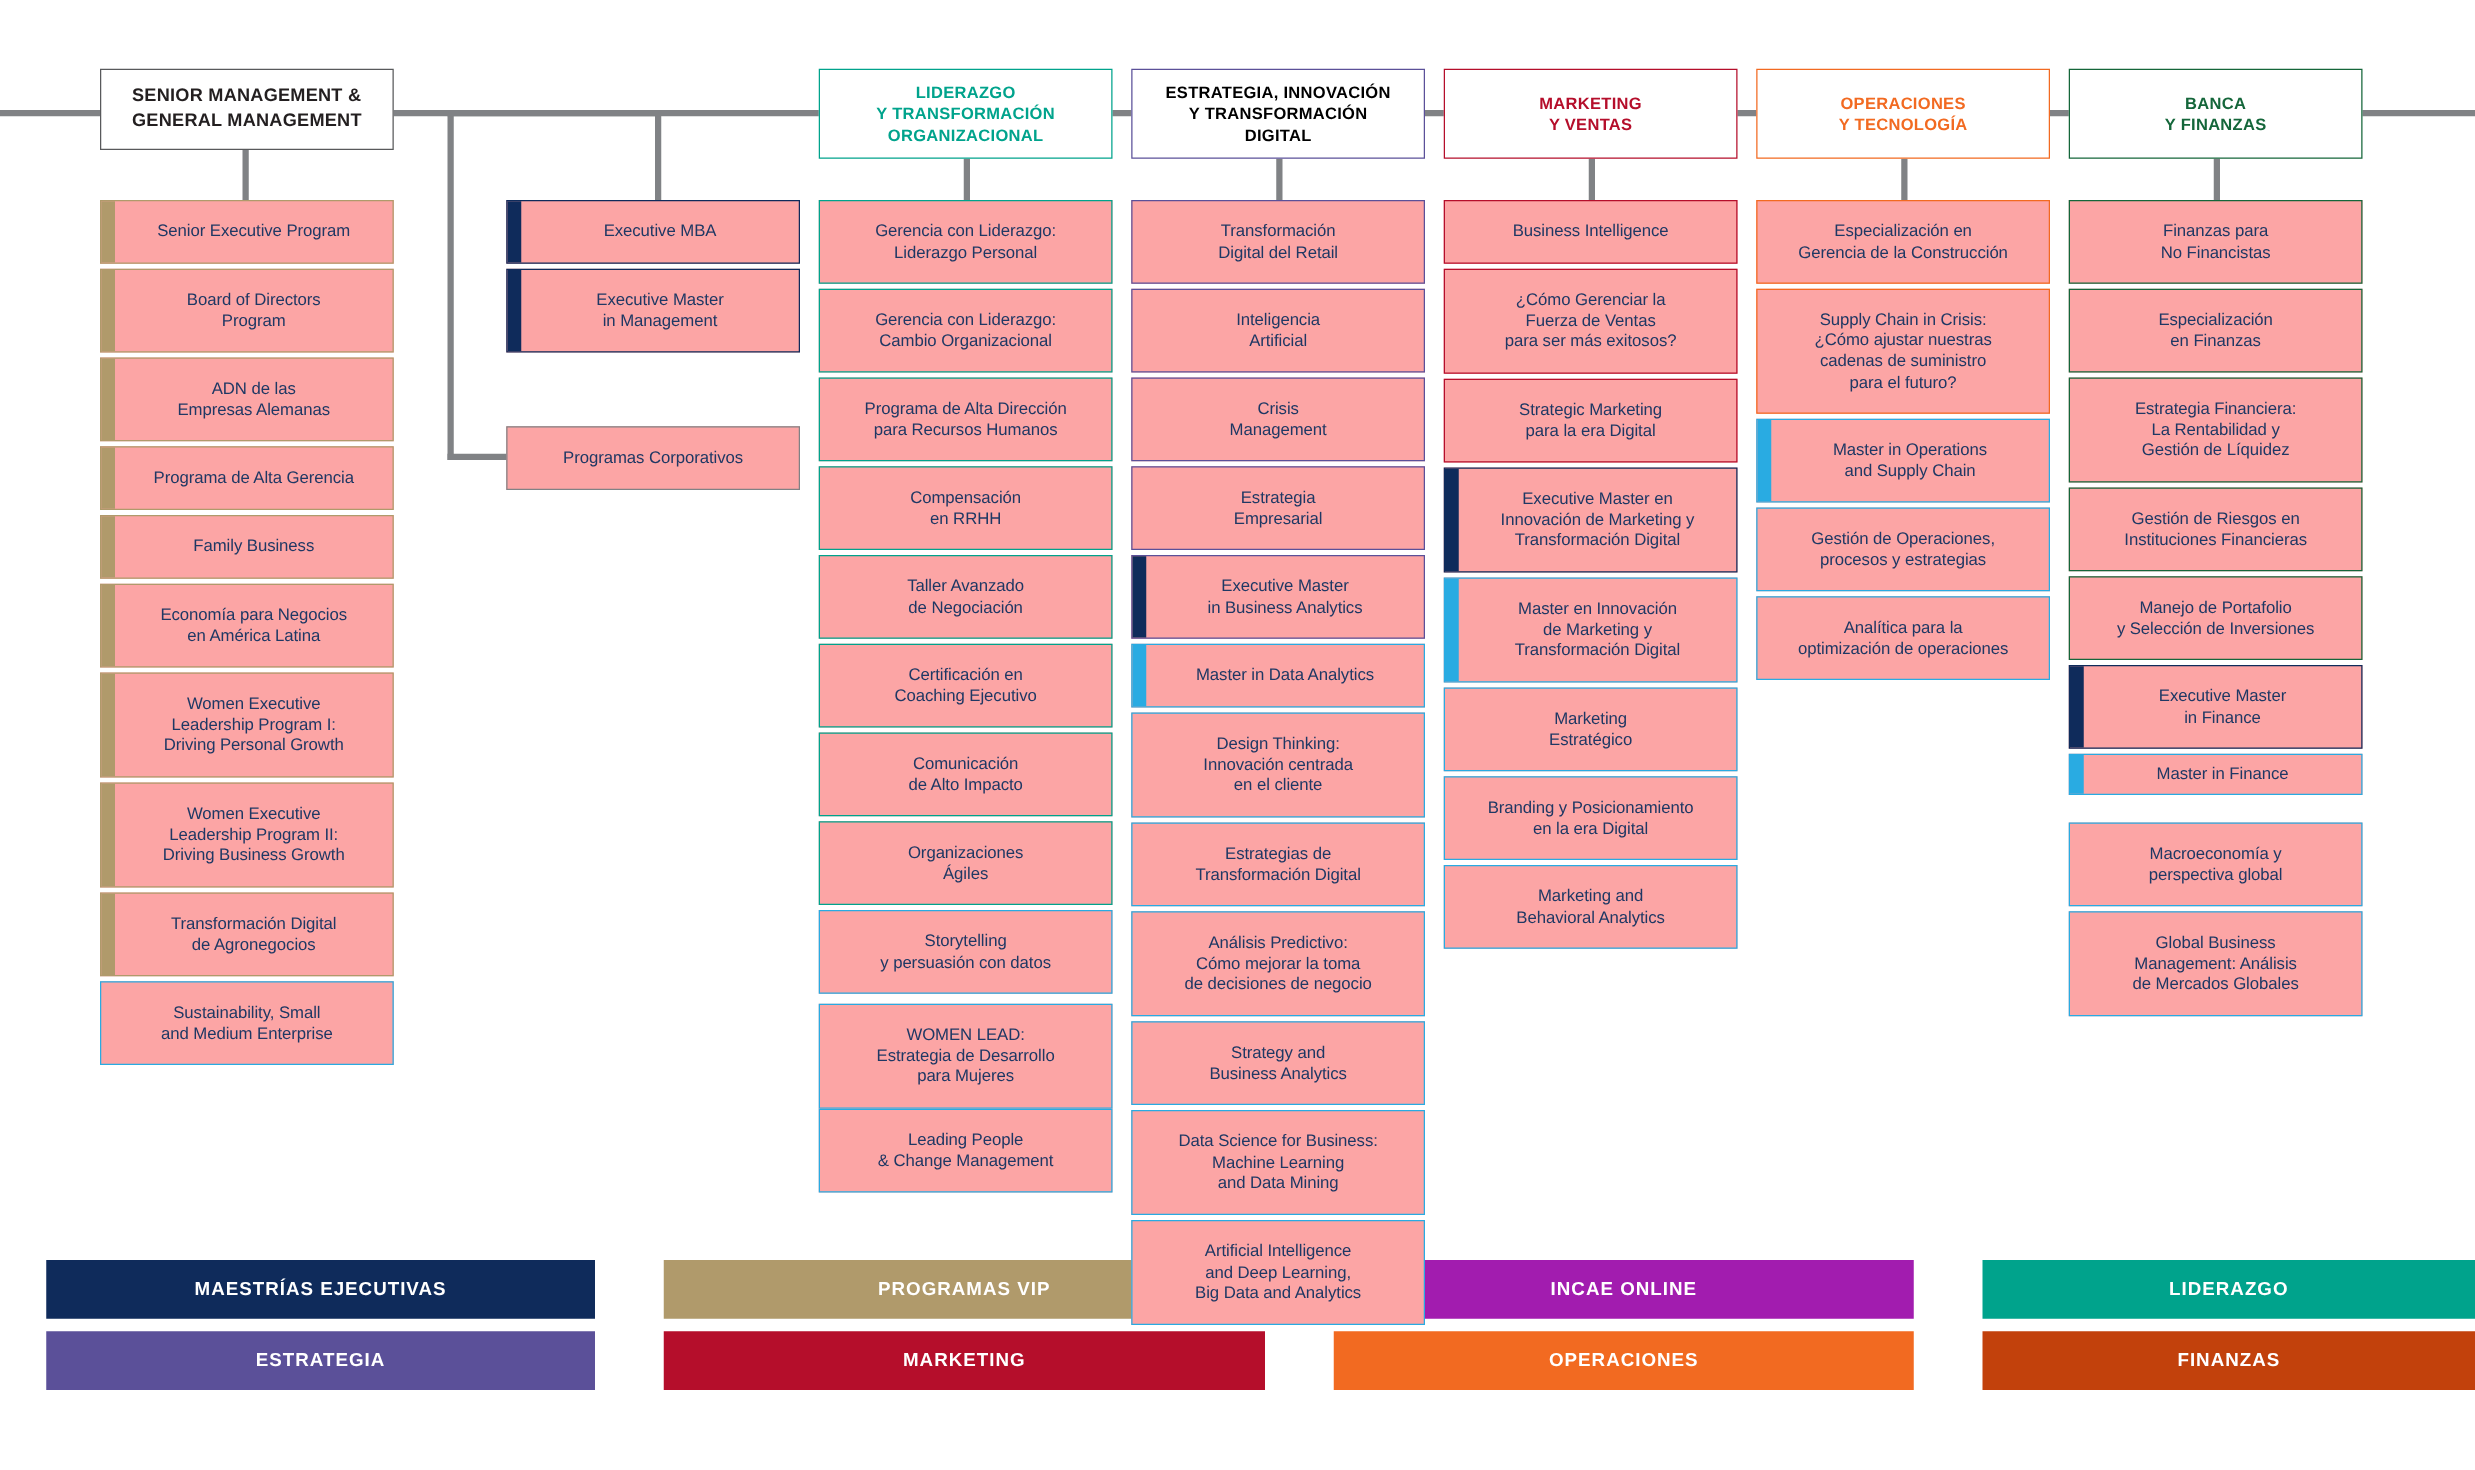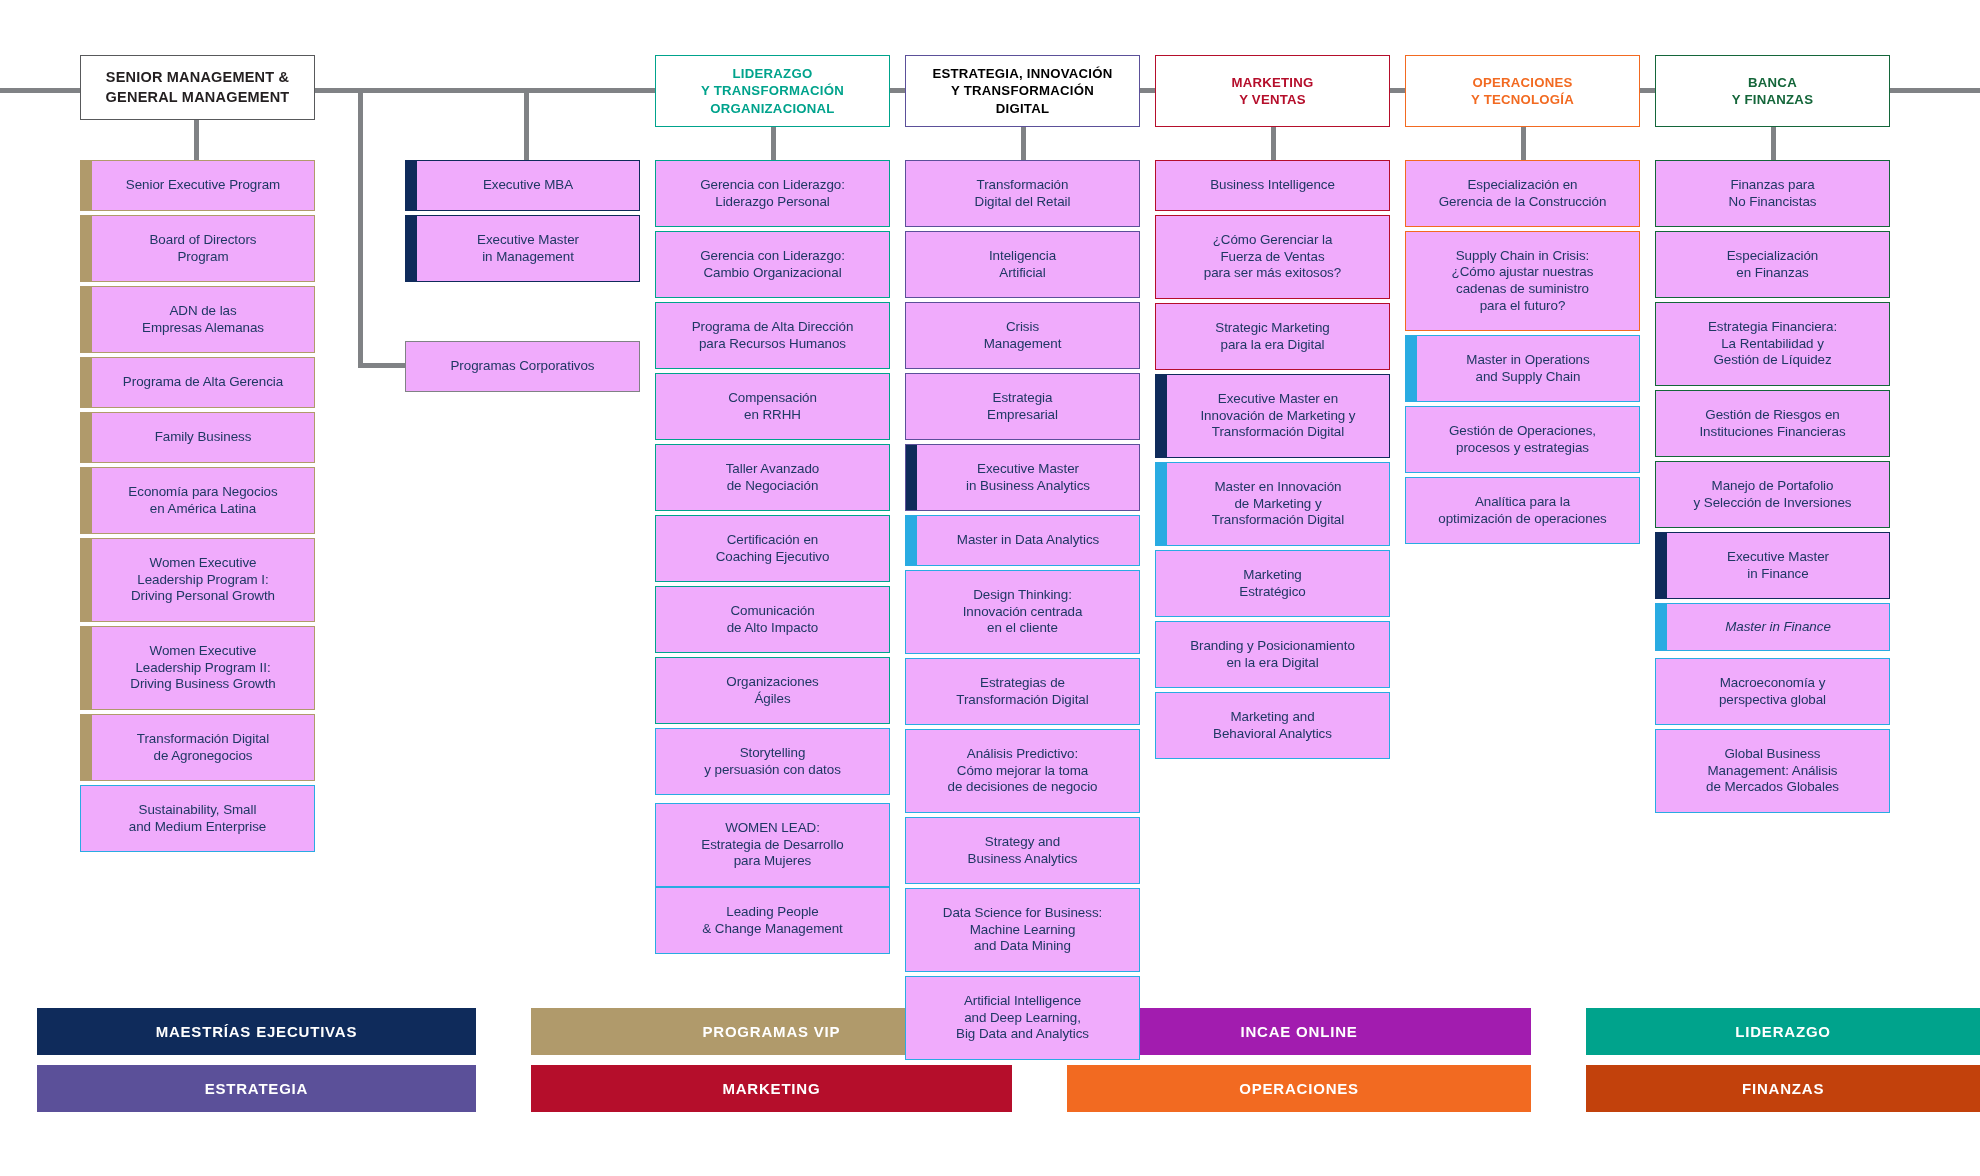--- a/index.html
+++ b/index.html
@@ -28,30 +28,29 @@
     border: 1.5px solid #58595b;
     background: #fff;
     display: flex; align-items: center; justify-content: center;
     z-index: 4;
   }
   .root-box .root-title {
     font-size: 14.5px;
     font-weight: bold;
     letter-spacing: .2px;
     color: #231f20;
-    text-align: center;
     line-height: 1.33;
   }
 
   
   .card {
     position: absolute;
     display: flex;
     align-items: stretch;
-    background: #f0abfc;
+    background: #fca5a5;
     z-index: 3;
   }
   .card .bar {
     width: 11px;
     flex: 0 0 11px;
   }
   .card .body {
     flex: 1 1 auto;
     display: flex;
     align-items: center;
@@ -630,21 +629,21 @@
       </div>
       <div class="card" style="left: 1655px; top: 532px; width: 235px; height: 67px; border: 1.4px solid rgb(15, 43, 91);">
         <div class="bar" style="background: rgb(15, 43, 91);"></div>
         <div class="body">
           <div class="label">
             <div>Executive Master</div>
             <div>in Finance</div>
           </div>
         </div>
       </div>
-      <div class="card" style="left: 1655px; top: 603px; width: 235px; height: 48px; border: 1.4px solid rgb(41, 171, 226); font-style: italic;">
+      <div class="card" style="left: 1655px; top: 603px; width: 235px; height: 33px; border: 1.4px solid rgb(41, 171, 226);">
         <div class="bar" style="background: rgb(41, 171, 226);"></div>
         <div class="body">
           <div class="label">
             <div>Master in Finance</div>
           </div>
         </div>
       </div>
       <div class="card" style="left: 1655px; top: 658px; width: 235px; height: 67px; border: 1.4px solid rgb(41, 171, 226);">
         <div class="body">
           <div class="label">

